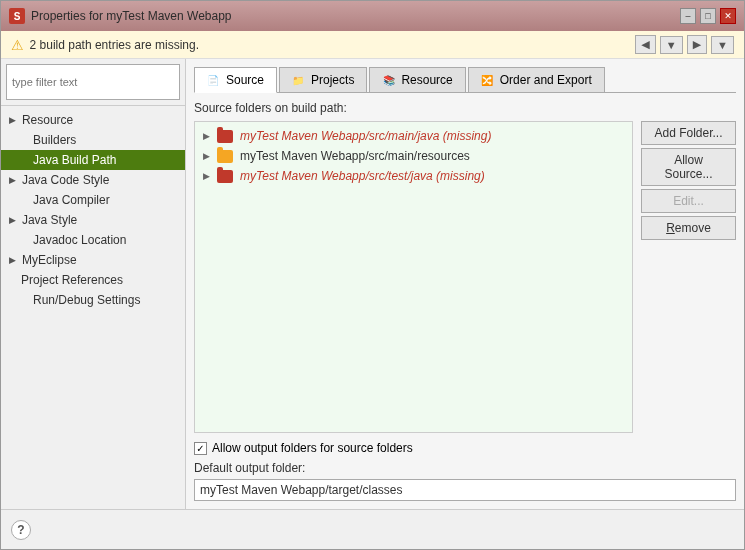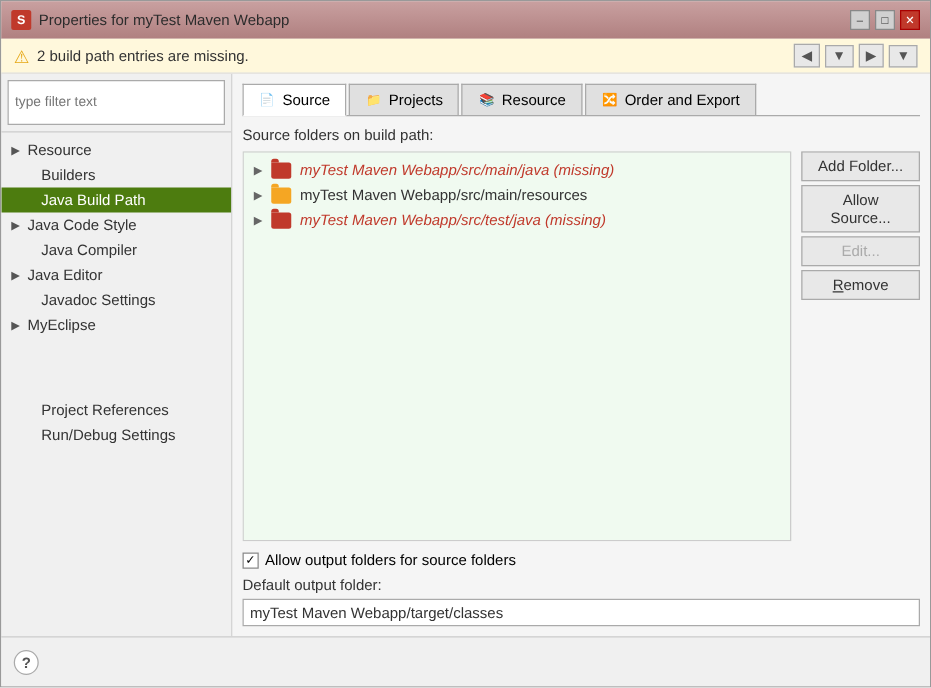--- a/index.html
+++ b/index.html
@@ -450,30 +450,30 @@
         </div>
         <div class="sidebar-item has-arrow">
           <span class="arrow">▶</span>
           <span>Java Code Style</span>
         </div>
         <div class="sidebar-item" style="padding-left: 32px;">
           <span>Java Compiler</span>
         </div>
         <div class="sidebar-item has-arrow">
           <span class="arrow">▶</span>
-          <span>Java Editor</span>
+          <span>Java Style</span>
         </div>
         <div class="sidebar-item" style="padding-left: 32px;">
-          <span>Javadoc Settings</span>
+          <span>Javadoc Location</span>
         </div>
         <div class="sidebar-item has-arrow">
           <span class="arrow">▶</span>
           <span>MyEclipse</span>
         </div>
-        <div class="sidebar-item" style="padding-left: 32px; margin-top: 48px;">
+        <div class="sidebar-item" style="padding-left: 20px;">
           <span>Project References</span>
         </div>
         <div class="sidebar-item" style="padding-left: 32px;">
           <span>Run/Debug Settings</span>
         </div>
       </div>
     </div>
 
     <div class="right-panel">
 

